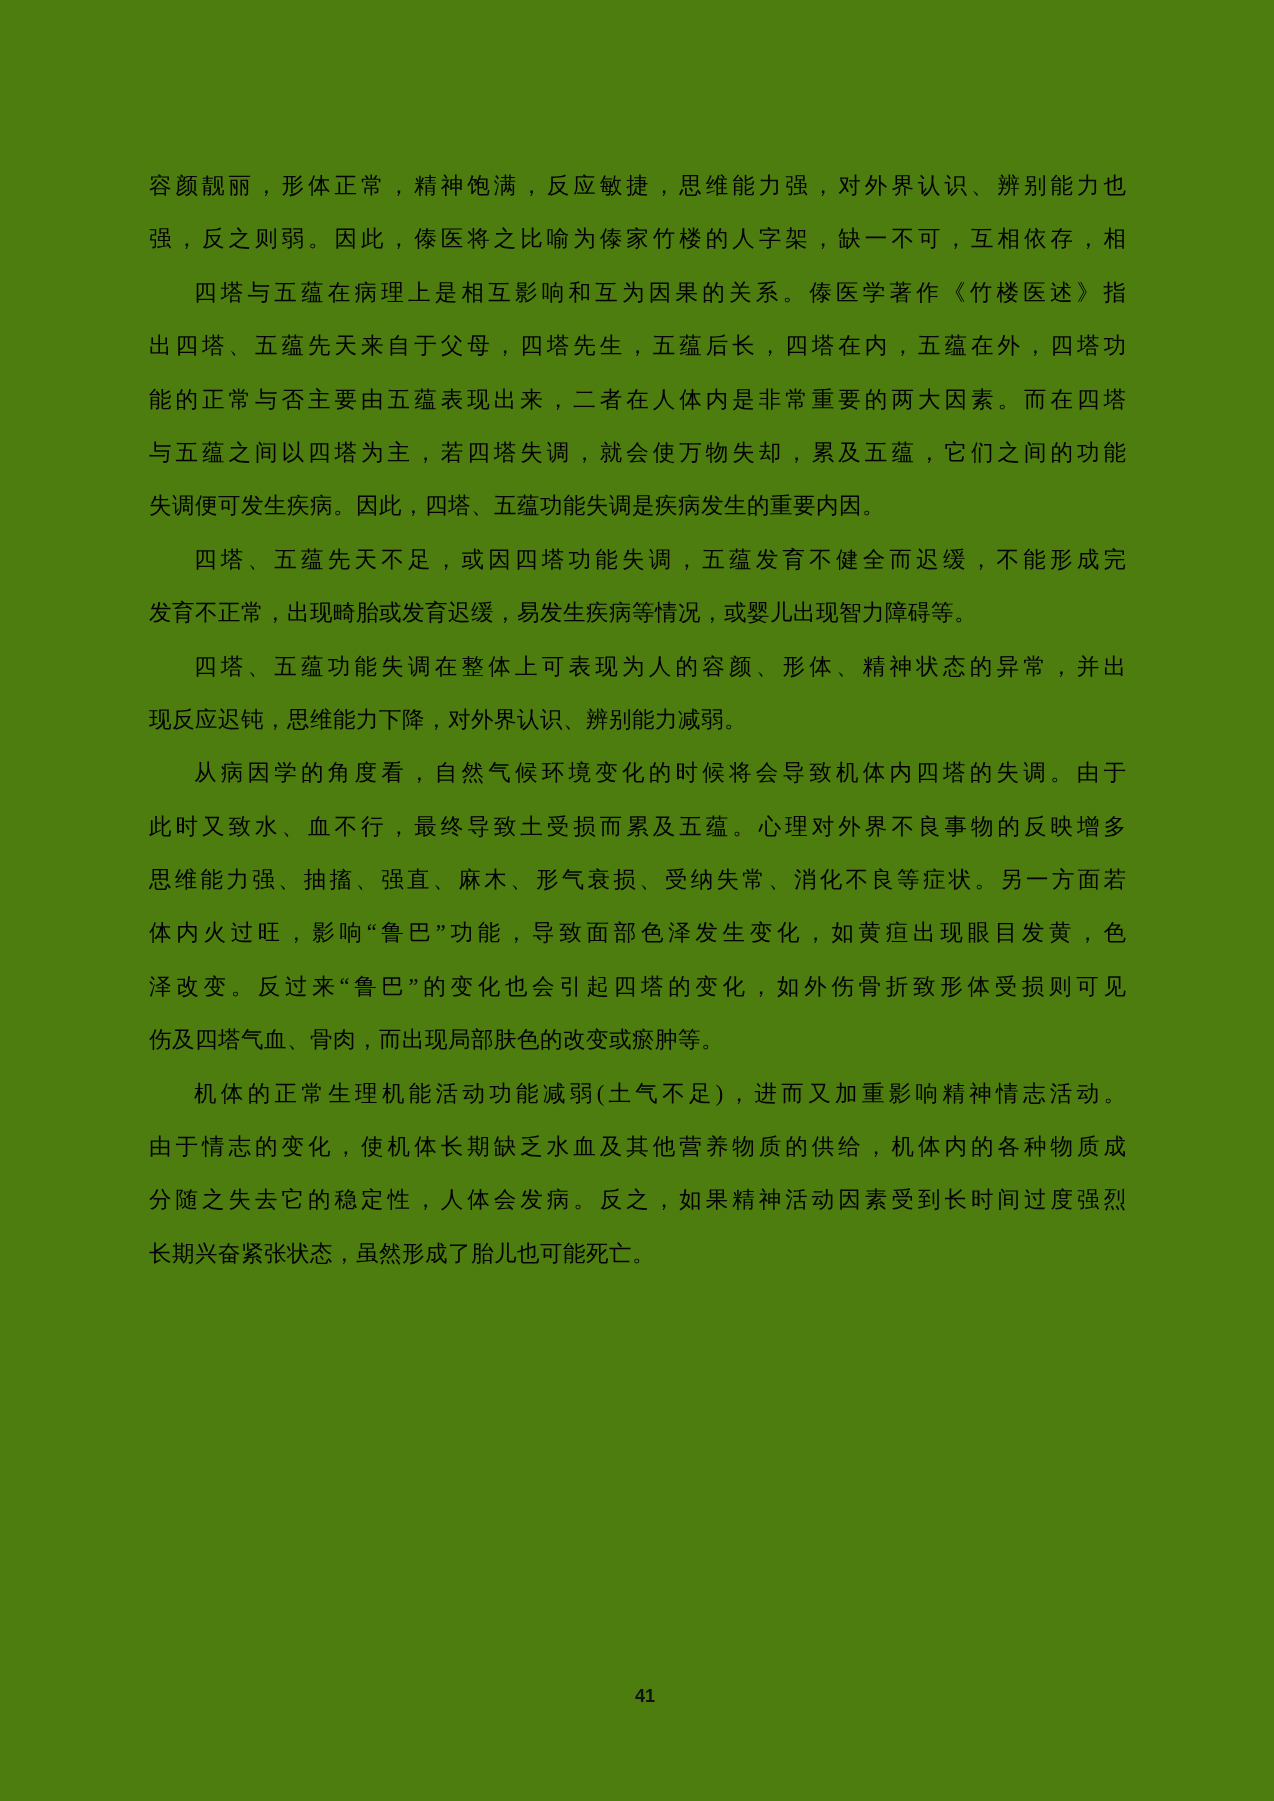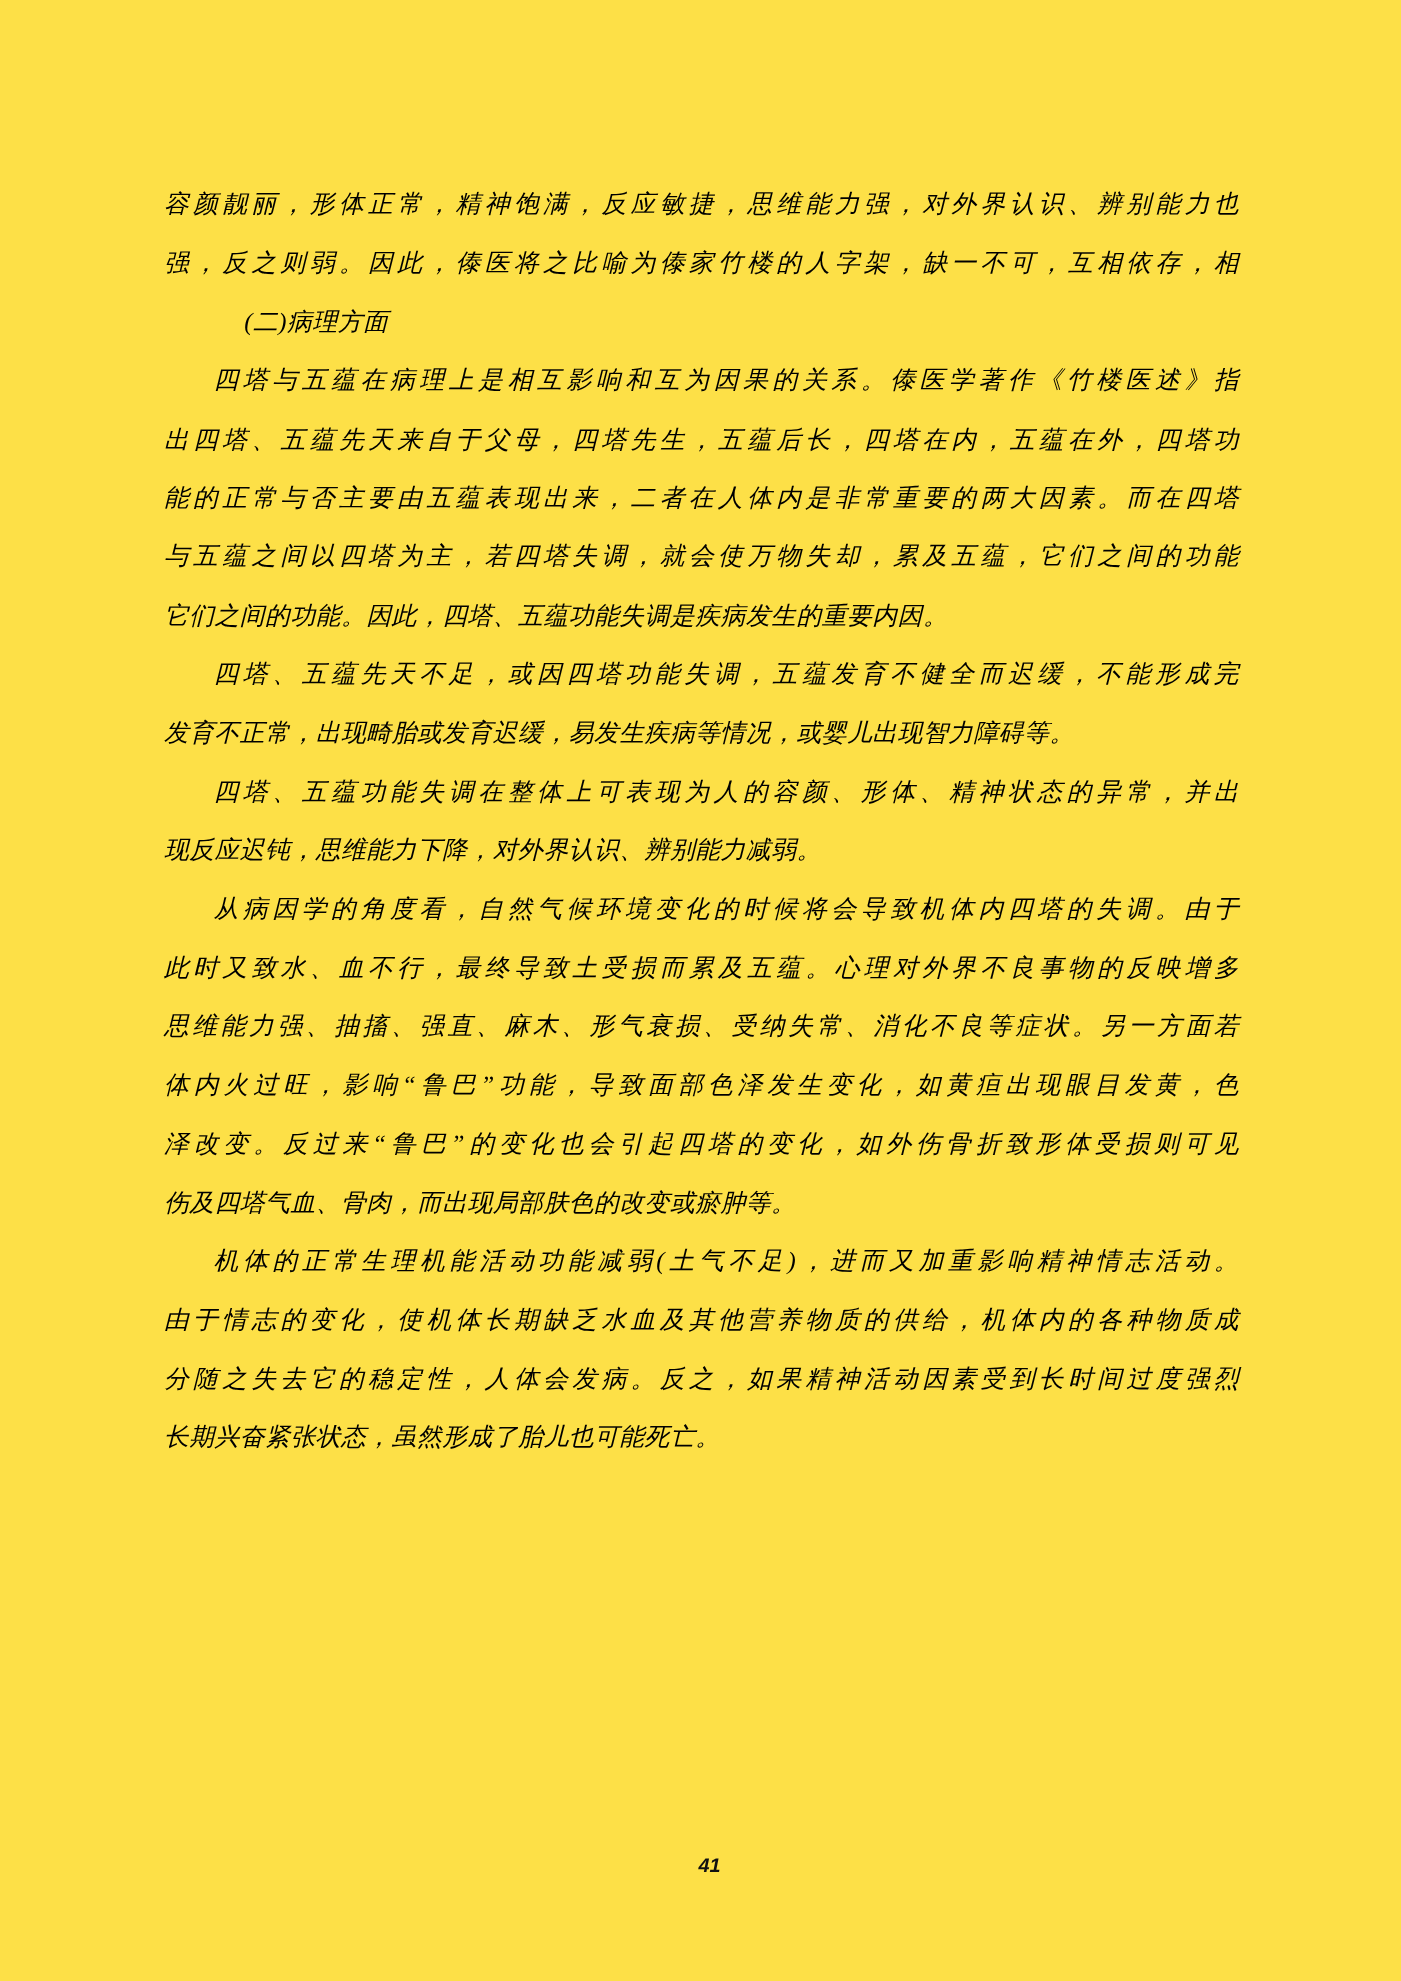--- a/index.html
+++ b/index.html
@@ -6,23 +6,22 @@
   html, body {
     width: 1274px;
     height: 1801px;
     background: #ffffff;
     font-family: "Liberation Serif", "DejaVu Serif", serif;
   }
   .page {
     position: relative;
     width: 1274px;
     height: 1801px;
-    background: #fde047;
+    background: #4d7c0f;
     overflow: hidden;
-    font-style: italic;
   }
   .text-block {
     position: absolute;
     left: 149px;
     top: 159px;
     width: 977px;
   }
   .line {
     height: 53.4px;
     line-height: 53.4px;
@@ -52,26 +51,25 @@
     padding-left: 16px;
   }
 </style>
 </head>
 <body>
 
 <div class="page">
   <div class="text-block">
       <div class="line justify">容颜靓丽，形体正常，精神饱满，反应敏捷，思维能力强，对外界认识、辨别能力也</div>
       <div class="line justify">强，反之则弱。因此，傣医将之比喻为傣家竹楼的人字架，缺一不可，互相依存，相</div>
-      <div class="line indent-heading">(二)病理方面</div>
       <div class="line justify indent-para">四塔与五蕴在病理上是相互影响和互为因果的关系。傣医学著作《竹楼医述》指</div>
       <div class="line justify">出四塔、五蕴先天来自于父母，四塔先生，五蕴后长，四塔在内，五蕴在外，四塔功</div>
       <div class="line justify">能的正常与否主要由五蕴表现出来，二者在人体内是非常重要的两大因素。而在四塔</div>
       <div class="line justify">与五蕴之间以四塔为主，若四塔失调，就会使万物失却，累及五蕴，它们之间的功能</div>
-      <div class="line">它们之间的功能。因此，四塔、五蕴功能失调是疾病发生的重要内因。</div>
+      <div class="line">失调便可发生疾病。因此，四塔、五蕴功能失调是疾病发生的重要内因。</div>
       <div class="line justify indent-para">四塔、五蕴先天不足，或因四塔功能失调，五蕴发育不健全而迟缓，不能形成完</div>
       <div class="line">发育不正常，出现畸胎或发育迟缓，易发生疾病等情况，或婴儿出现智力障碍等。</div>
       <div class="line justify indent-para">四塔、五蕴功能失调在整体上可表现为人的容颜、形体、精神状态的异常，并出</div>
       <div class="line">现反应迟钝，思维能力下降，对外界认识、辨别能力减弱。</div>
       <div class="line justify indent-para">从病因学的角度看，自然气候环境变化的时候将会导致机体内四塔的失调。由于</div>
       <div class="line justify">此时又致水、血不行，最终导致土受损而累及五蕴。心理对外界不良事物的反映增多</div>
       <div class="line justify">思维能力强、抽搐、强直、麻木、形气衰损、受纳失常、消化不良等症状。另一方面若</div>
       <div class="line justify">体内火过旺，影响“鲁巴”功能，导致面部色泽发生变化，如黄疸出现眼目发黄，色</div>
       <div class="line justify">泽改变。反过来“鲁巴”的变化也会引起四塔的变化，如外伤骨折致形体受损则可见</div>
       <div class="line">伤及四塔气血、骨肉，而出现局部肤色的改变或瘀肿等。</div>

